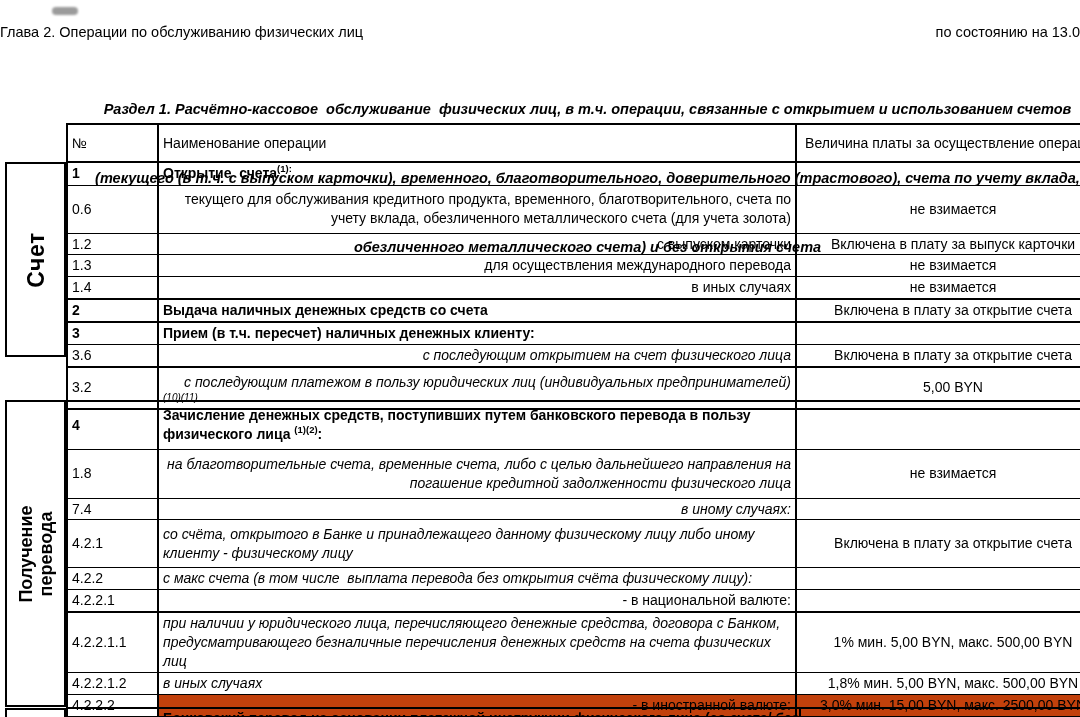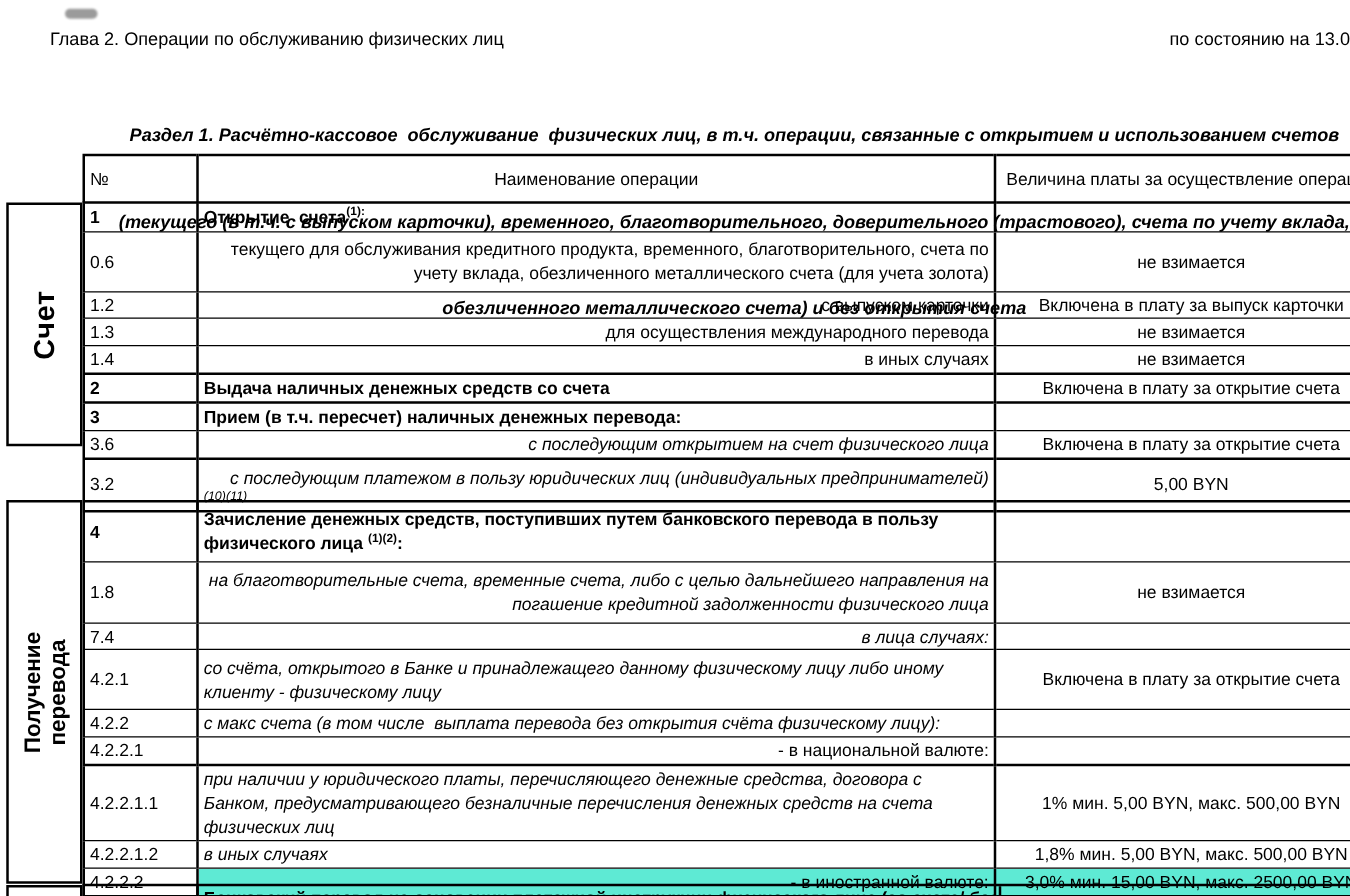--- a/index.html
+++ b/index.html
@@ -2,43 +2,43 @@
 <html><head>
 <meta charset="utf-8">
 <style>
   html,body{margin:0;padding:0;}
   body{
     width:1080px;height:717px;position:relative;overflow:hidden;
     background:#ffffff;color:#000;
     font-family:"Liberation Sans","DejaVu Sans",sans-serif;
   }
   .artifact{position:absolute;left:52px;top:7px;width:26px;height:8px;background:#4a4a4a;border-radius:4px;opacity:.55;filter:blur(1px);}
-  .hdr-left{position:absolute;left:0;top:24px;font-size:14.5px;white-space:nowrap;margin-left:40px;}
+  .hdr-left{position:absolute;left:0;top:24px;font-size:14.5px;white-space:nowrap;}
   .hdr-right{position:absolute;right:0;top:24px;font-size:14.5px;white-space:nowrap;}
   .doc-title{position:absolute;left:66px;top:52px;width:1043px;text-align:center;
     font-weight:bold;font-style:italic;font-size:14.5px;line-height:23px;white-space:pre-wrap;}
   table.tariff{border-collapse:collapse;table-layout:fixed;width:1043px;position:absolute;left:66px;
     border:2px solid #000;font-size:14px;line-height:1.35;}
   table.tariff td{border:1px solid #000;border-left-width:2px;border-right-width:2px;
     padding:1px 4px;vertical-align:middle;overflow:hidden;white-space:pre-wrap;}
   #secA{top:123px;}
   #secB{top:400px;}
-  tr.hd td{border-bottom-width:2px;text-align:center;font-size:14px;}
+  tr.hd td{border-bottom-width:2px;font-size:14px;}
   tr.hd td.num{text-align:left;}
   tr.hd td.fee{white-space:nowrap;}
   tr.tt td{border-top-width:2px;}
   td.num{text-align:left;}
   td.fee{text-align:center;}
   .b{font-weight:bold;}
   .i{font-style:italic;}
   .R{text-align:right;}
   .L{text-align:left;}
   sup{font-size:9.5px;line-height:0;}
   .note{display:block;text-align:left;font-size:10px;font-style:italic;line-height:11px;padding-right:2px;}
-  .hl{background:#5eead4;}
+  .hl{background:#c2410c;}
   .groupbox{position:absolute;border:2px solid #000;background:#fff;}
   #grpA{left:5px;top:162px;width:57px;height:191px;}
   #grpB{left:5px;top:400px;width:57px;height:303px;}
   #grpC{left:5px;top:708px;width:57px;height:30px;}
   .vlabel{position:absolute;left:50%;top:50%;transform:translate(-50%,-50%) rotate(-90deg);
     font-weight:bold;text-align:center;white-space:nowrap;}
   #grpA .vlabel{font-size:23px;letter-spacing:.5px;}
   #grpB .vlabel{font-size:18px;line-height:20px;white-space:normal;width:130px;}
   .partial{position:absolute;left:66px;top:707px;width:1043px;height:24px;
     border:2px solid #000;display:flex;box-sizing:border-box;}
@@ -98,21 +98,21 @@
     <td class="R">в иных случаях</td>
     <td class="fee">не взимается</td>
   </tr>
   <tr class="tt" style="height:21px">
     <td class="num b">2</td>
     <td class="b L">Выдача наличных денежных средств со счета</td>
     <td class="fee">Включена в плату за открытие счета</td>
   </tr>
   <tr class="tt" style="height:20px">
     <td class="num b">3</td>
-    <td class="b L">Прием (в т.ч. пересчет) наличных денежных перевода:</td>
+    <td class="b L">Прием (в т.ч. пересчет) наличных денежных клиенту:</td>
     <td class="fee"></td>
   </tr>
   <tr style="height:21px">
     <td class="num">3.6</td>
     <td class="i R">с последующим открытием на счет физического лица</td>
     <td class="fee">Включена в плату за открытие счета</td>
   </tr>
   <tr class="tt" style="height:42px">
     <td class="num">3.2</td>
     <td class="i R"><span>с последующим платежом в пользу юридических лиц (индивидуальных предпринимателей)</span><span class="note">(10)(11)</span></td>
@@ -133,41 +133,41 @@
     <td class="b L"><span>Зачисление денежных средств, поступивших путем банковского перевода в пользу физического лица</span> <sup>(1)(2)</sup><span>:</span></td>
     <td class="fee"></td>
   </tr>
   <tr style="height:49px">
     <td class="num">1.8</td>
     <td class="i R">на благотворительные счета, временные счета, либо с целью дальнейшего направления на погашение кредитной задолженности физического лица</td>
     <td class="fee">не взимается</td>
   </tr>
   <tr style="height:21px">
     <td class="num">7.4</td>
-    <td class="i R">в лица случаях:</td>
+    <td class="i R">в иному случаях:</td>
     <td class="fee"></td>
   </tr>
   <tr style="height:48px">
     <td class="num">4.2.1</td>
     <td class="i L">со счёта, открытого в Банке и принадлежащего данному физическому лицу либо иному клиенту - физическому лицу</td>
     <td class="fee">Включена в плату за открытие счета</td>
   </tr>
   <tr style="height:22px">
     <td class="num">4.2.2</td>
     <td class="i L">с макс счета (в том числе  выплата перевода без открытия счёта физическому лицу):</td>
     <td class="fee"></td>
   </tr>
   <tr style="height:20px">
     <td class="num">4.2.2.1</td>
     <td class="R">- в национальной валюте:</td>
     <td class="fee"></td>
   </tr>
   <tr class="tt" style="height:54px">
     <td class="num">4.2.2.1.1</td>
-    <td class="i L">при наличии у юридического платы, перечисляющего денежные средства, договора с Банком, предусматривающего безналичные перечисления денежных средств на счета физических лиц</td>
+    <td class="i L">при наличии у юридического лица, перечисляющего денежные средства, договора с Банком, предусматривающего безналичные перечисления денежных средств на счета физических лиц</td>
     <td class="fee">1% мин. 5,00 BYN, макс. 500,00 BYN</td>
   </tr>
   <tr style="height:20px">
     <td class="num">4.2.2.1.2</td>
     <td class="i L">в иных случаях</td>
     <td class="fee">1,8% мин. 5,00 BYN, макс. 500,00 BYN</td>
   </tr>
   <tr style="height:21px">
     <td class="num">4.2.2.2</td>
     <td class="R hl">- в иностранной валюте:</td>

